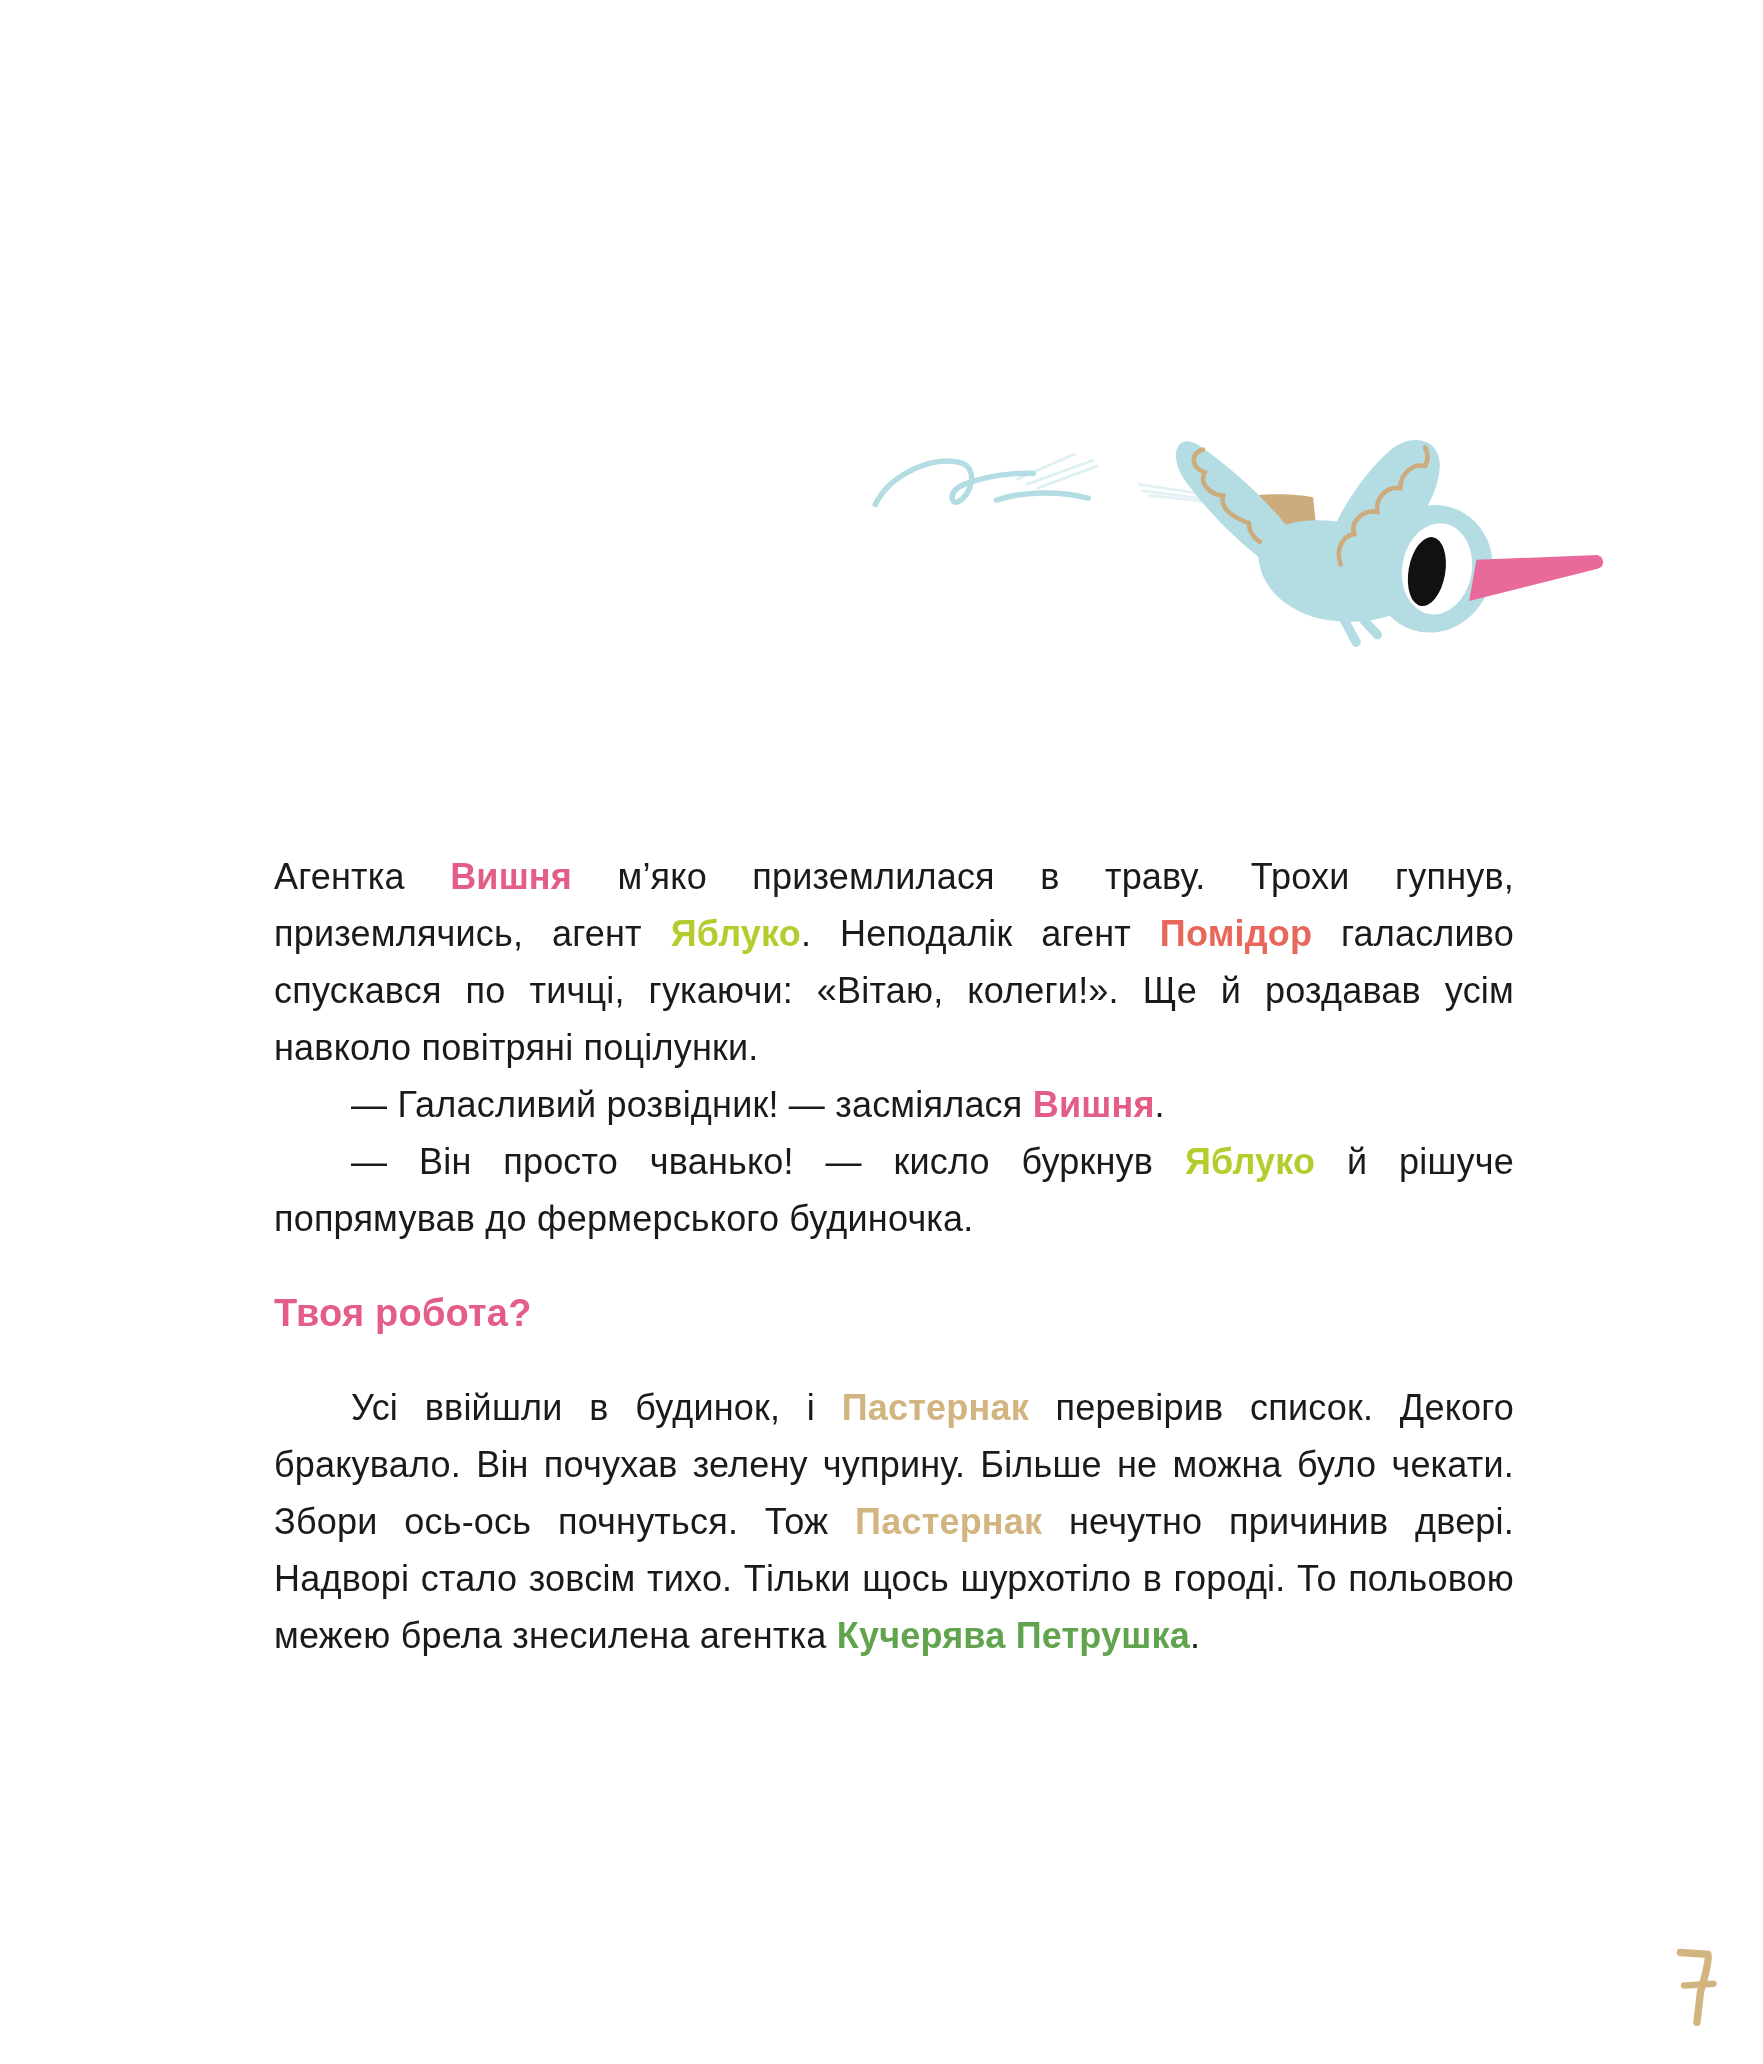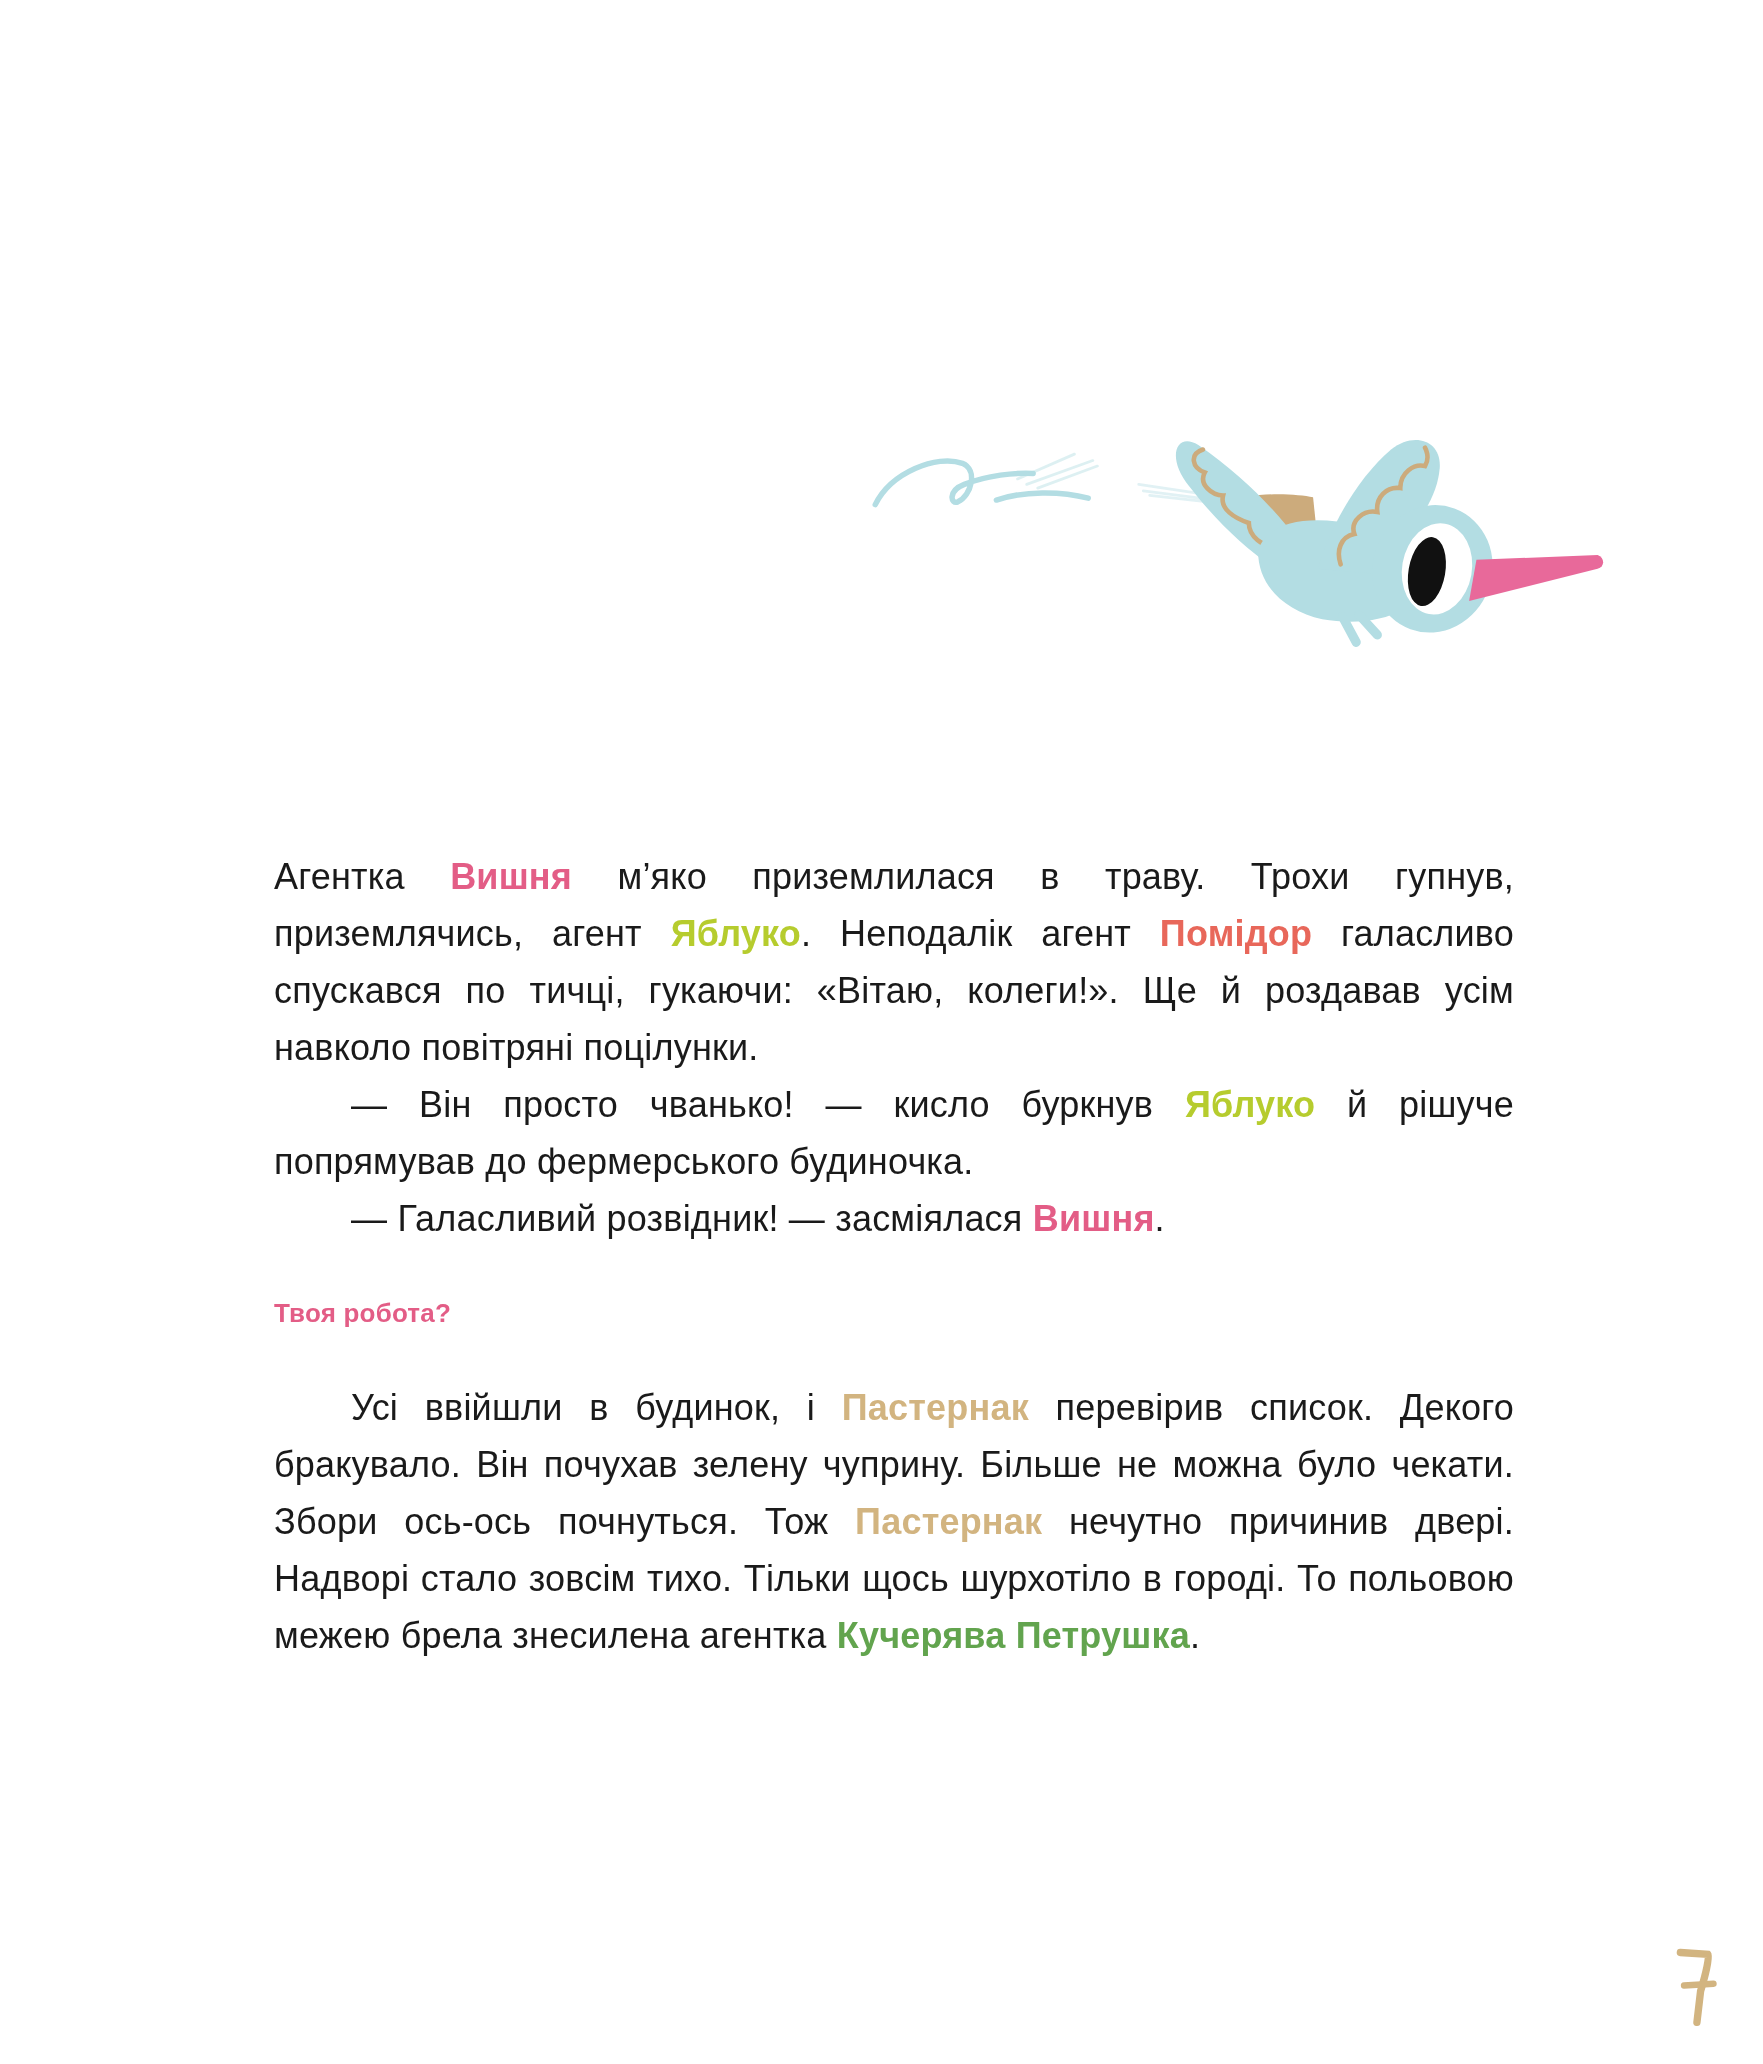--- a/index.html
+++ b/index.html
@@ -4,21 +4,21 @@
 <style>
   html, body { margin: 0; padding: 0; background: #ffffff; }
   body { width: 1763px; height: 2064px; position: relative; overflow: hidden;
          font-family: "Liberation Sans", sans-serif; color: #1a1a1a; }
   .illustration { position: absolute; left: 863px; top: 422px; width: 790px; height: 257px; }
   .text-block { position: absolute; left: 274px; top: 848px; width: 1240px;
                 font-size: 36px; line-height: 57px; letter-spacing: 0.2px; }
   .text-block p { margin: 0; text-align: justify; }
   .indent { text-indent: 77px; }
   .name { font-weight: bold; }
-  .rhyme { text-align: right; font-weight: bold; font-size: 26px;
+  .rhyme { text-align: right; font-weight: bold; font-size: 38px;
            line-height: 57px; margin: 38px 0 37px 0 !important; }
   .page-number { position: absolute; left: 1673px; top: 1945px; width: 46px; height: 83px; }
 </style>
 </head>
 <body>
 
 <div class="illustration">
   <svg width="790" height="257" viewBox="0 0 860 280">
 
     <g fill="none" stroke="#b3dde3" stroke-linecap="round">
@@ -46,24 +46,24 @@
 
     <path d="M668 150 L 800 145 C 808 148, 808 158, 800 160 L 660 195 Z" fill="#e8699a"></path>
   </svg>
 </div>
 
 <div class="text-block">
   <p>
     <span>Агентка </span><span class="name" style="color:#e35d86">Вишня</span><span> м’яко приземлилася в траву. Трохи гупнув, приземлячись, агент </span><span class="name" style="color:#b6cc2e">Яблуко</span><span>. Неподалік агент </span><span class="name" style="color:#e8675a">Помідор</span><span> галасливо спускався по тичці, гукаючи: «Вітаю, колеги!». Ще й роздавав усім навколо повітряні поцілунки.</span>
   </p>
   <p class="indent">
-    <span>— Він просто чванько! — кисло буркнув </span><span class="name" style="color:#b6cc2e">Яблуко</span><span> й рішуче попрямував до фермерського будиночка.</span>
+    <span>— Галасливий розвідник! — засміялася </span><span class="name" style="color:#e35d86">Вишня</span><span>.</span>
   </p>
   <p class="indent">
-    <span>— Галасливий розвідник! — засміялася </span><span class="name" style="color:#e35d86">Вишня</span><span>.</span>
+    <span>— Він просто чванько! — кисло буркнув </span><span class="name" style="color:#b6cc2e">Яблуко</span><span> й рішуче попрямував до фермерського будиночка.</span>
   </p>
   <p class="rhyme" style="color:#e35d86">
     <span>Твоя робота?</span><br>
   </p>
   <p class="indent">
     <span>Усі ввійшли в будинок, і </span><span class="name" style="color:#d2b480">Пастернак</span><span> перевірив список. Декого бракувало. Він почухав зелену чуприну. Більше не можна було чекати. Збори ось-ось почнуться. Тож </span><span class="name" style="color:#d2b480">Пастернак</span><span> нечутно причинив двері. Надворі стало зовсім тихо. Тільки щось шурхотіло в городі. То польовою межею брела знесилена агентка </span><span class="name" style="color:#62a44e">Кучерява Петрушка</span><span>.</span>
   </p>
 </div>
 
 <div class="page-number">

